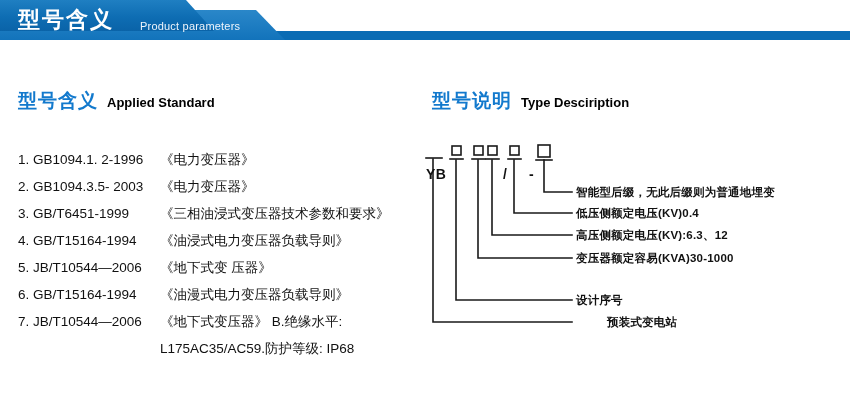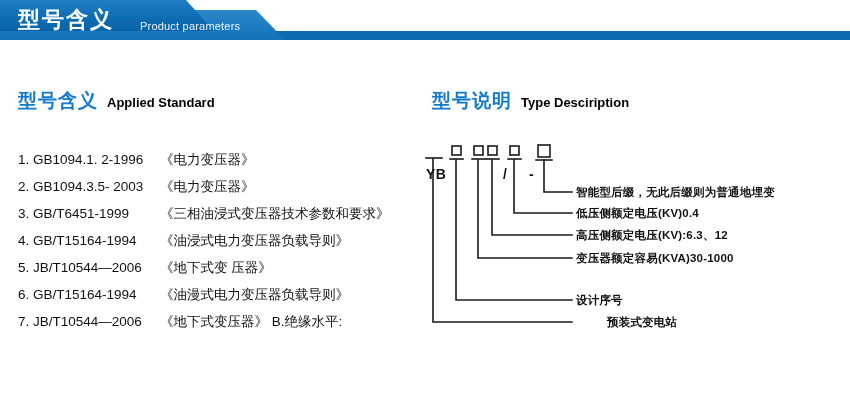--- a/index.html
+++ b/index.html
@@ -139,20 +139,24 @@
   <div class="std-row">
     <span class="code"><span>6.</span>&nbsp;<span>GB/T15164-1994</span></span>
     <span class="name">《油漫式电力变压器负载导则》</span>
   </div>
 
   <div class="std-row">
     <span class="code"><span>7.</span>&nbsp;<span>JB/T10544—2006</span></span>
     <span class="name">《地下式变压器》 B.绝缘水平:</span>
   </div>
 
+  <div class="std-row cont">
+    <span class="code">&nbsp;</span>
+    <span class="name">L175AC35/AC59.防护等级: IP68</span>
+  </div>
 
 </div>
 
 <div class="diagram">
   <svg width="426" height="200" viewBox="0 0 426 200" xmlns="http://www.w3.org/2000/svg">
     <g stroke="#1a1a1a" stroke-width="1.6" fill="none" stroke-linecap="square">
 
       <rect x="28" y="4" width="9" height="9"></rect>
       <rect x="50" y="4" width="9" height="9"></rect>
       <rect x="64" y="4" width="9" height="9"></rect>

